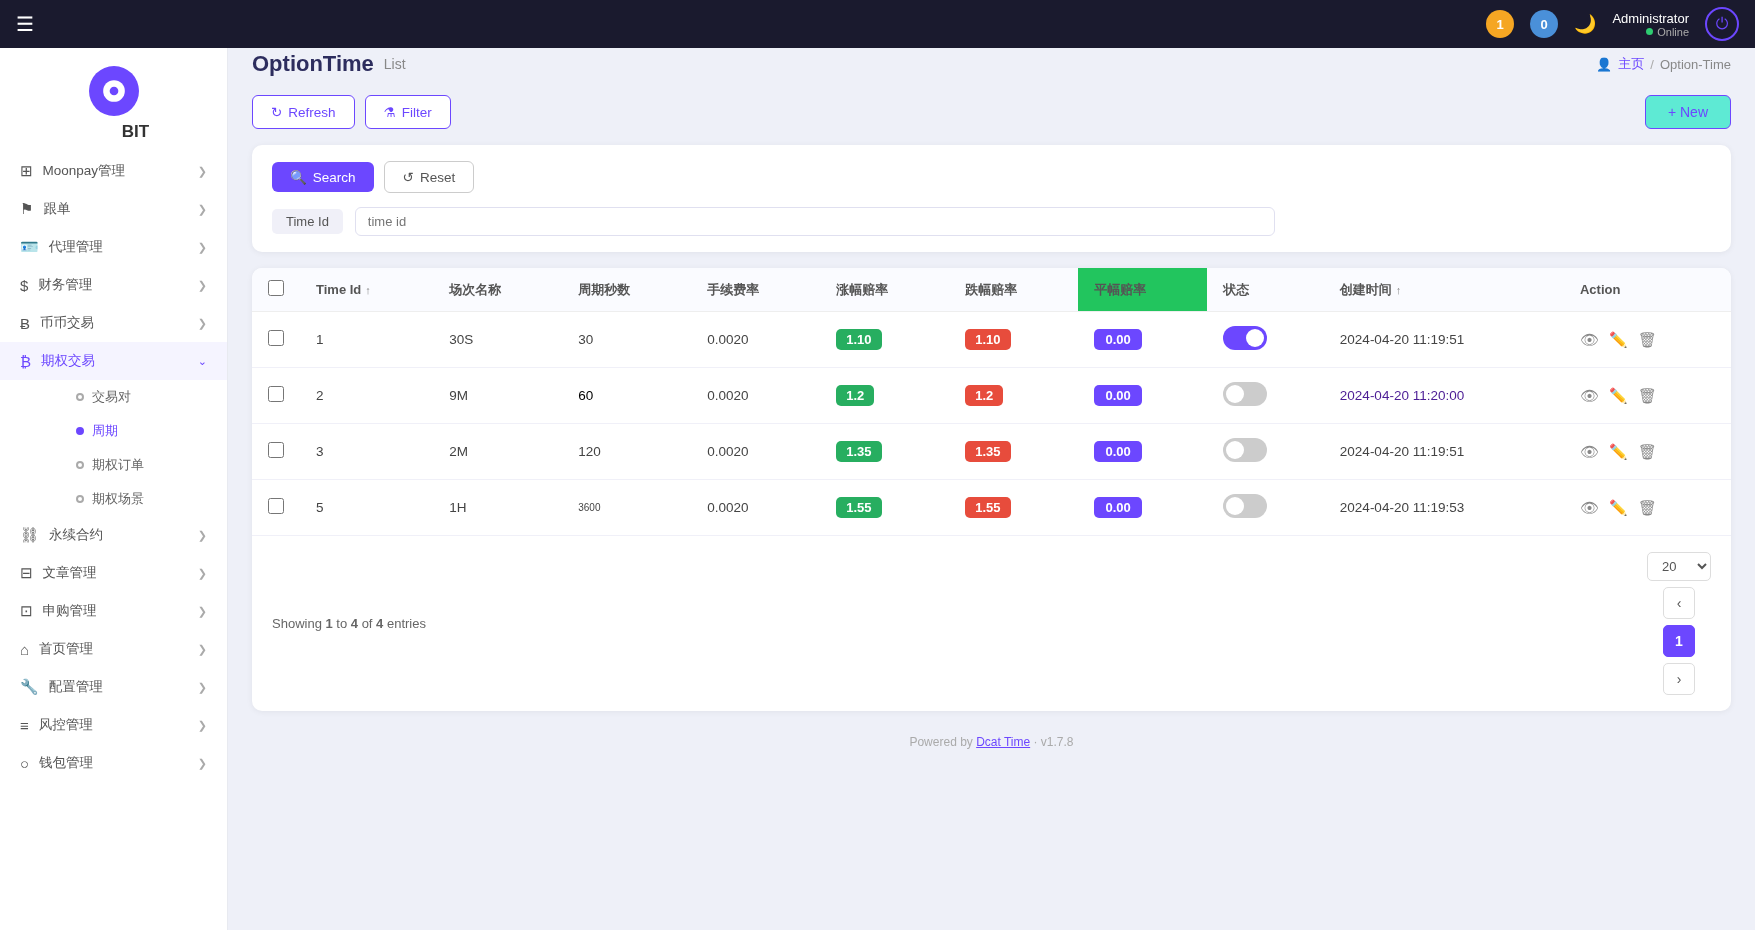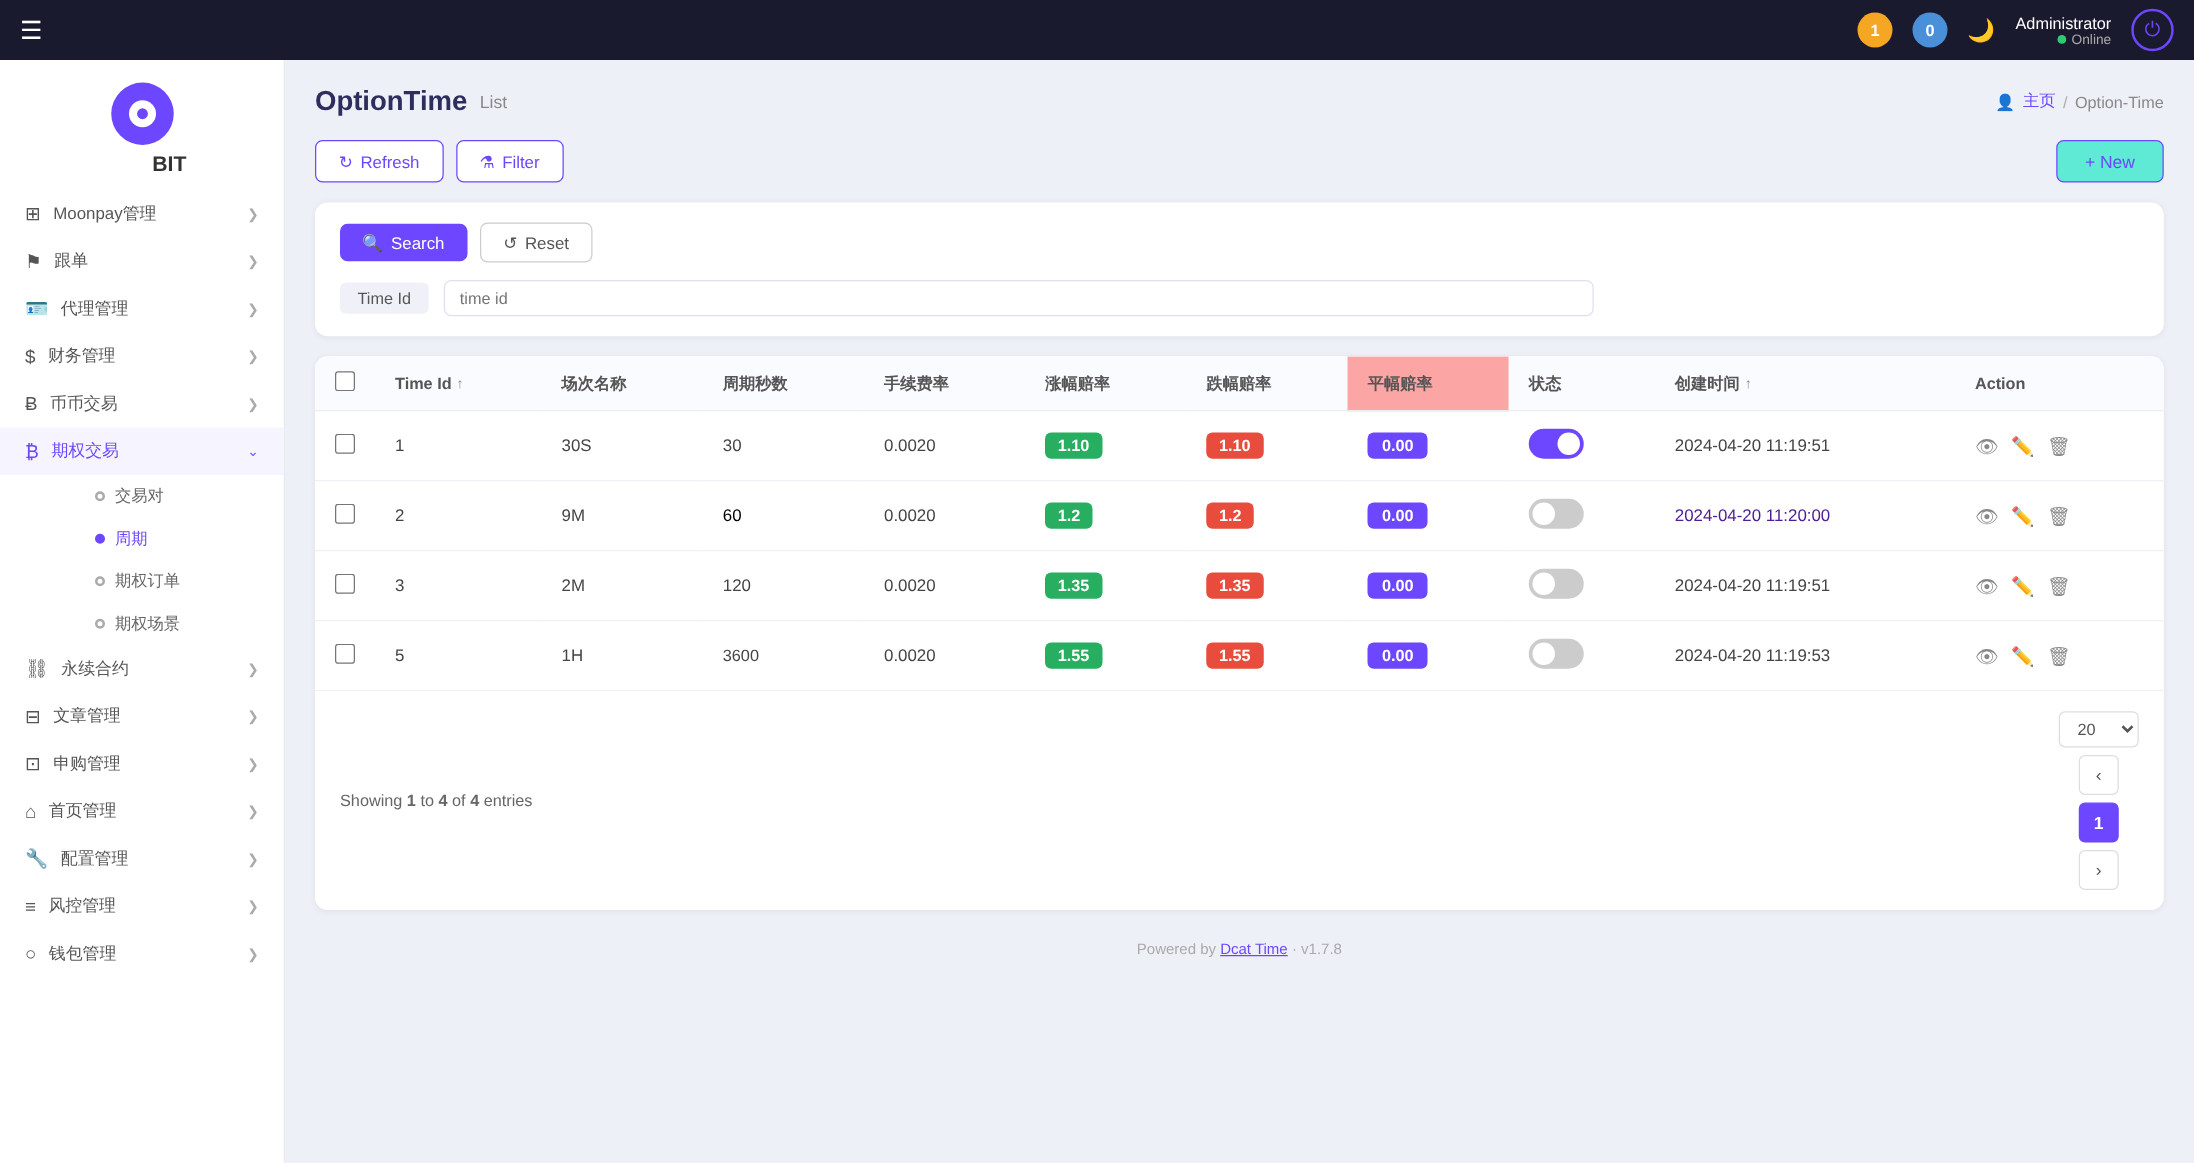--- a/index.html
+++ b/index.html
@@ -167,21 +167,21 @@
       <div style="display:flex;align-items:center;gap:10px;">
         <span style="font-size:15px;">○</span>
         <span>钱包管理</span>
       </div>
       <span style="font-size:11px;color:#aaa;">❯</span>
     </div>
 
   </div>
 </div>
 
-<div style="margin-left:228px;margin-top:44px;flex:1;overflow-y:auto;padding:24px;background:#eef0f8;min-height:calc(100vh - 48px);">
+<div style="margin-left:228px;margin-top:27px;flex:1;overflow-y:auto;padding:24px;background:#eef0f8;min-height:calc(100vh - 48px);">
 
   <div style="display:flex;align-items:center;justify-content:space-between;margin-bottom:18px;">
     <div style="display:flex;align-items:center;gap:10px;">
       <span style="font-size:22px;font-weight:700;color:#2d2d5e;">OptionTime</span>
       <span style="font-size:14px;color:#888;">List</span>
     </div>
     <div style="display:flex;align-items:center;gap:6px;font-size:13px;color:#888;">
       <span style="color:#6c47ff;font-size:13px;">👤</span>
       <a href="#" style="color:#6c47ff;text-decoration:none;">主页</a>
       <span style="color:#aaa;">/</span>
@@ -234,21 +234,21 @@
               <span style="cursor:pointer;display:flex;align-items:center;gap:4px;">
                 <span>Time Id</span>
                 <span style="font-size:11px;color:#888;">↑</span>
               </span>
             </th>
             <th style="padding:12px 16px;text-align:left;font-size:13px;font-weight:600;color:#555;background:#fafbff;border-bottom:1px solid #eee;">场次名称</th>
             <th style="padding:12px 16px;text-align:left;font-size:13px;font-weight:600;color:#555;background:#fafbff;border-bottom:1px solid #eee;">周期秒数</th>
             <th style="padding:12px 16px;text-align:left;font-size:13px;font-weight:600;color:#555;background:#fafbff;border-bottom:1px solid #eee;">手续费率</th>
             <th style="padding:12px 16px;text-align:left;font-size:13px;font-weight:600;color:#555;background:#fafbff;border-bottom:1px solid #eee;">涨幅赔率</th>
             <th style="padding:12px 16px;text-align:left;font-size:13px;font-weight:600;color:#555;background:#fafbff;border-bottom:1px solid #eee;">跌幅赔率</th>
-            <th style="padding:12px 16px;text-align:left;font-size:13px;font-weight:600;color:#555;background:#fca5a5;border-bottom:1px solid #eee;">平幅赔率</th>
+            <th style="padding:12px 16px;text-align:left;font-size:13px;font-weight:600;color:#555;background:#22c55e;border-bottom:1px solid #eee;">平幅赔率</th>
             <th style="padding:12px 16px;text-align:left;font-size:13px;font-weight:600;color:#555;background:#fafbff;border-bottom:1px solid #eee;">状态</th>
             <th style="padding:12px 16px;text-align:left;font-size:13px;font-weight:600;color:#555;background:#fafbff;border-bottom:1px solid #eee;">
               <span style="cursor:pointer;display:flex;align-items:center;gap:4px;">
                 <span>创建时间</span>
                 <span style="font-size:11px;color:#888;">↑</span>
               </span>
             </th>
             <th style="padding:12px 16px;text-align:left;font-size:13px;font-weight:600;color:#555;background:#fafbff;border-bottom:1px solid #eee;">Action</th>
           </tr>
         </thead>
@@ -345,21 +345,21 @@
         <span style="cursor:pointer;font-size:15px;color:#888;" title="Delete">🗑</span>
       </div>
     </td>
   </tr>
             <tr>
     <td style="padding:14px 16px;border-bottom:1px solid #f0f0f8;vertical-align:middle;">
       <input type="checkbox" style="width: 16px; height: 16px; cursor: pointer;">
     </td>
     <td style="padding:14px 16px;border-bottom:1px solid #f0f0f8;vertical-align:middle;font-size:13.5px;color:#444;">5</td>
     <td style="padding:14px 16px;border-bottom:1px solid #f0f0f8;vertical-align:middle;font-size:13.5px;color:#444;">1H</td>
-    <td style="padding:14px 16px;border-bottom:1px solid #f0f0f8;vertical-align:middle;font-size:13px;color:#444;">3600</td>
+    <td style="padding:14px 16px;border-bottom:1px solid #f0f0f8;vertical-align:middle;font-size:10px;color:#444;">3600</td>
     <td style="padding:14px 16px;border-bottom:1px solid #f0f0f8;vertical-align:middle;font-size:13.5px;color:#444;">0.0020</td>
     <td style="padding:14px 16px;border-bottom:1px solid #f0f0f8;vertical-align:middle;">
       <span style="background:#27ae60;color:white;border-radius:5px;padding:3px 10px;font-size:13px;font-weight:600;display:inline-block;">1.55</span>
     </td>
     <td style="padding:14px 16px;border-bottom:1px solid #f0f0f8;vertical-align:middle;">
       <span style="background:#e74c3c;color:white;border-radius:5px;padding:3px 10px;font-size:13px;font-weight:600;display:inline-block;">1.55</span>
     </td>
     <td style="padding:14px 16px;border-bottom:1px solid #f0f0f8;vertical-align:middle;">
       <span style="background:#6c47ff;color:white;border-radius:5px;padding:3px 10px;font-size:13px;font-weight:600;display:inline-block;min-width:48px;text-align:center;">0.00</span>
     </td>

